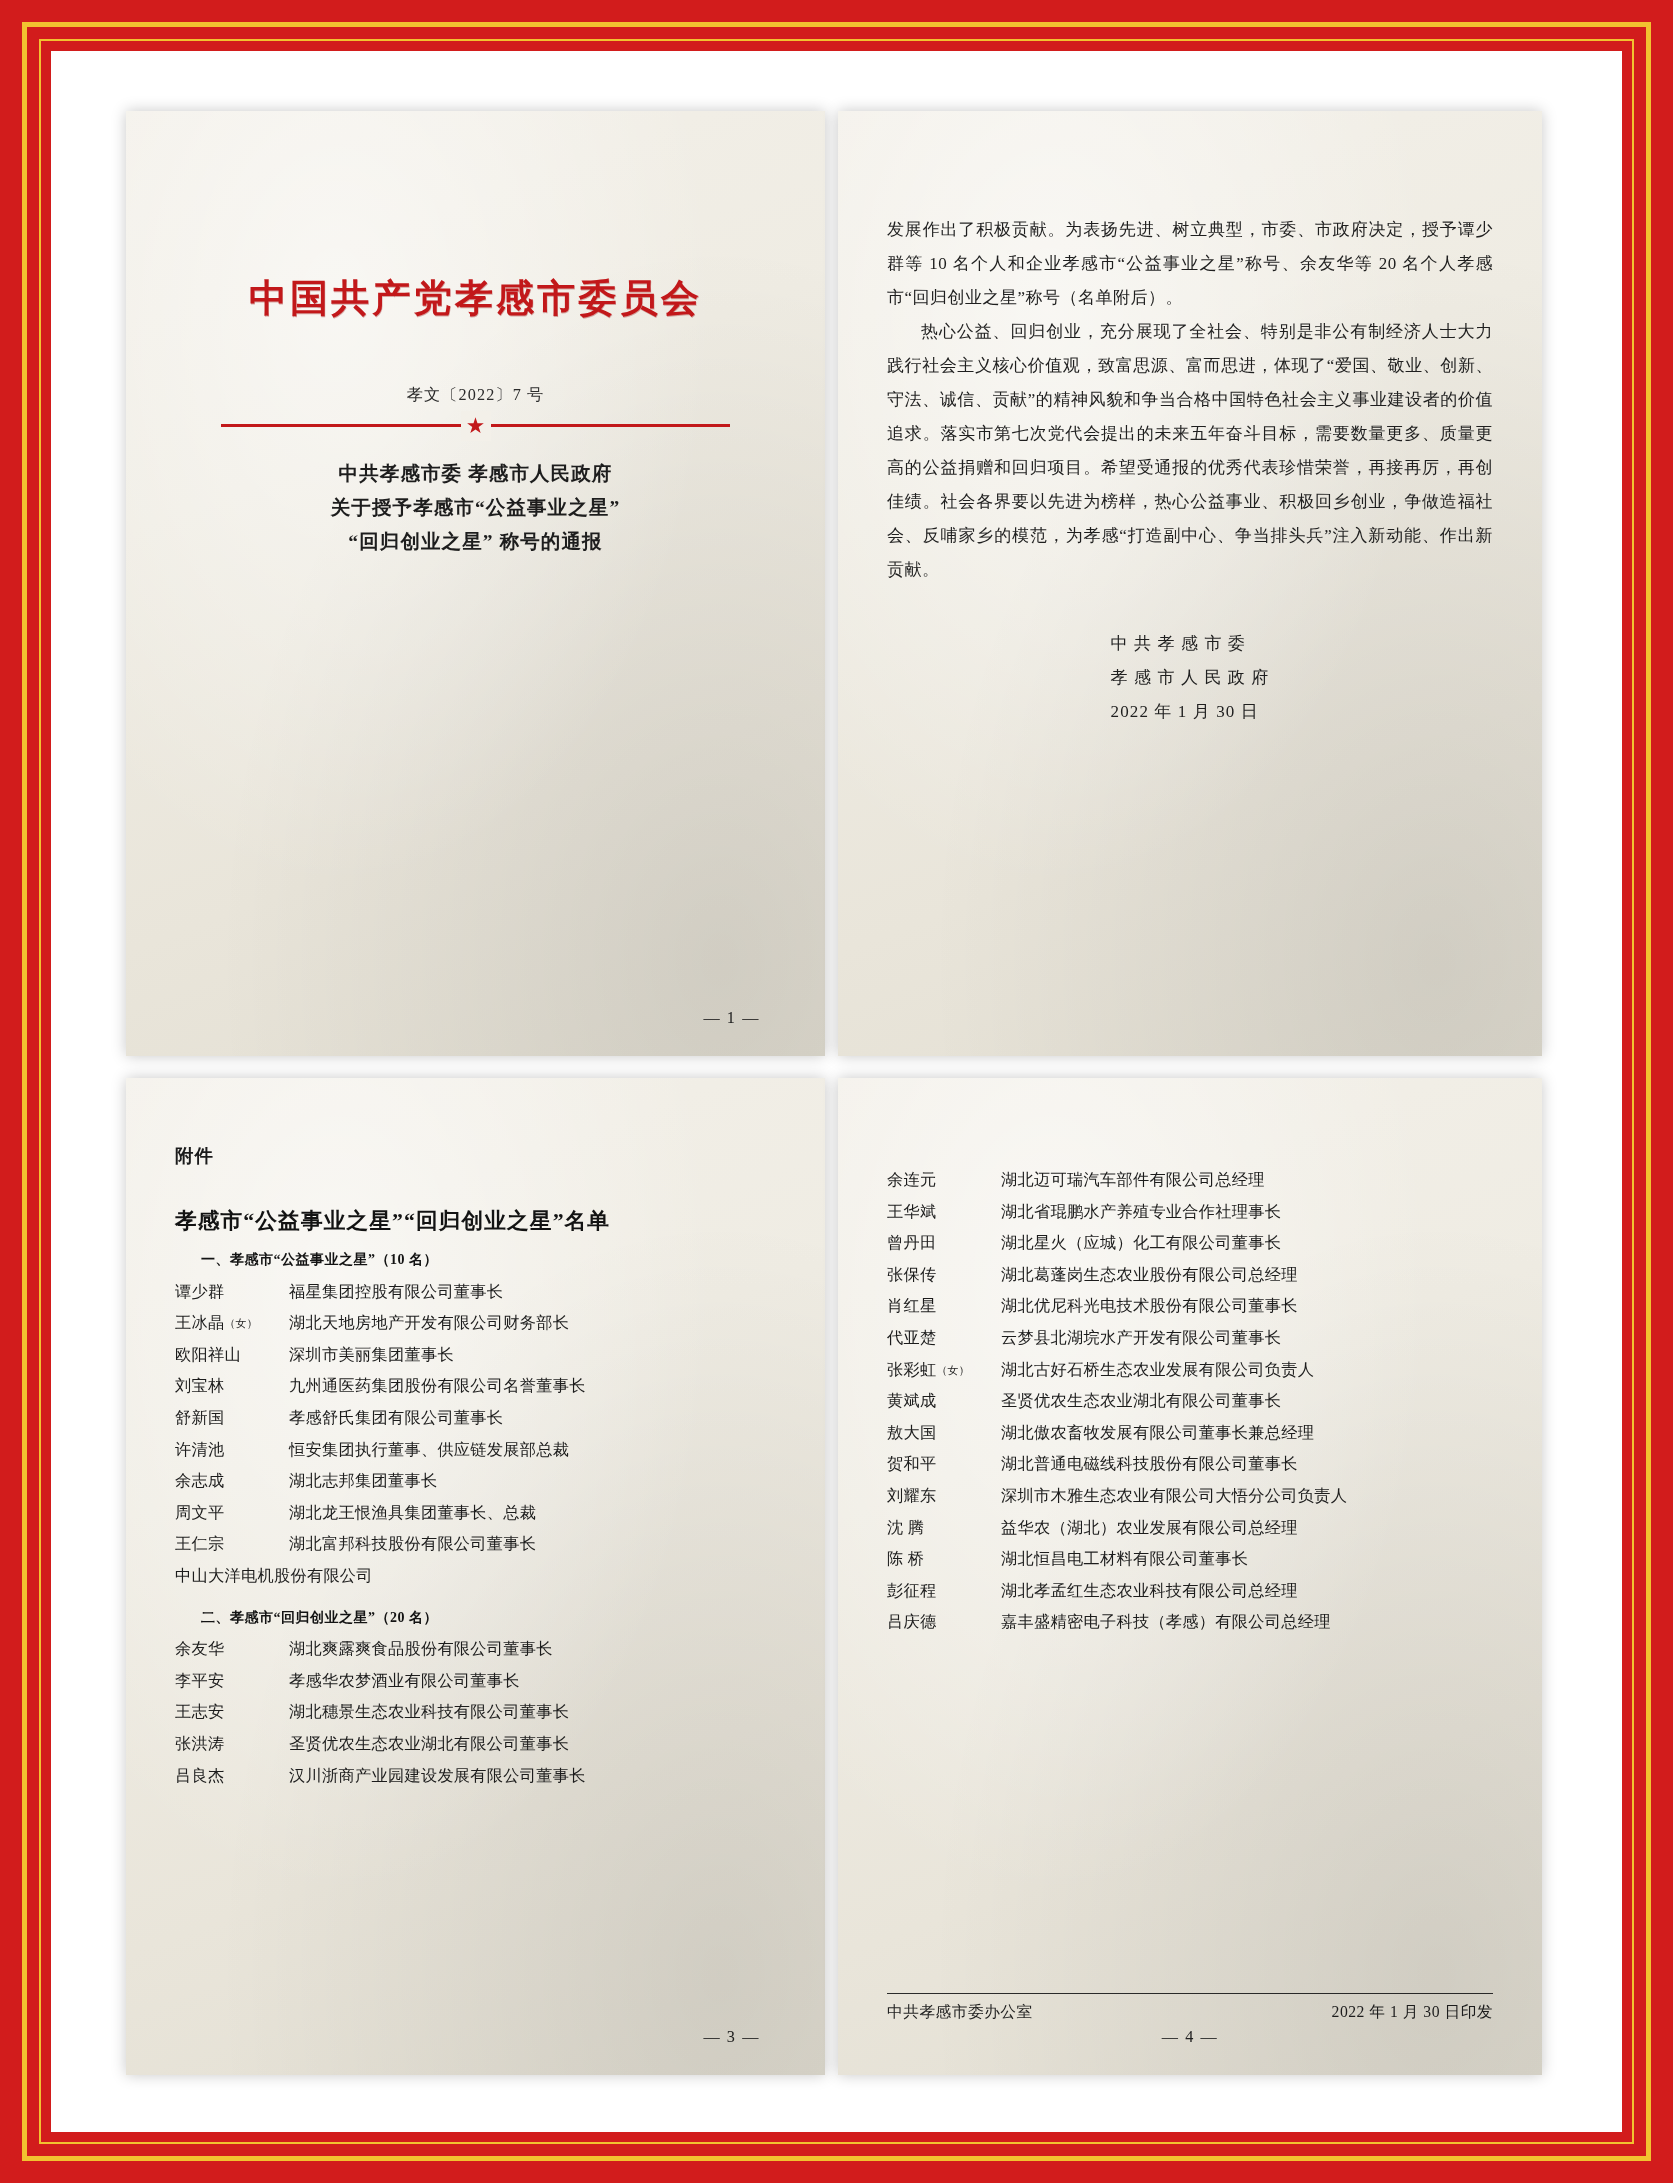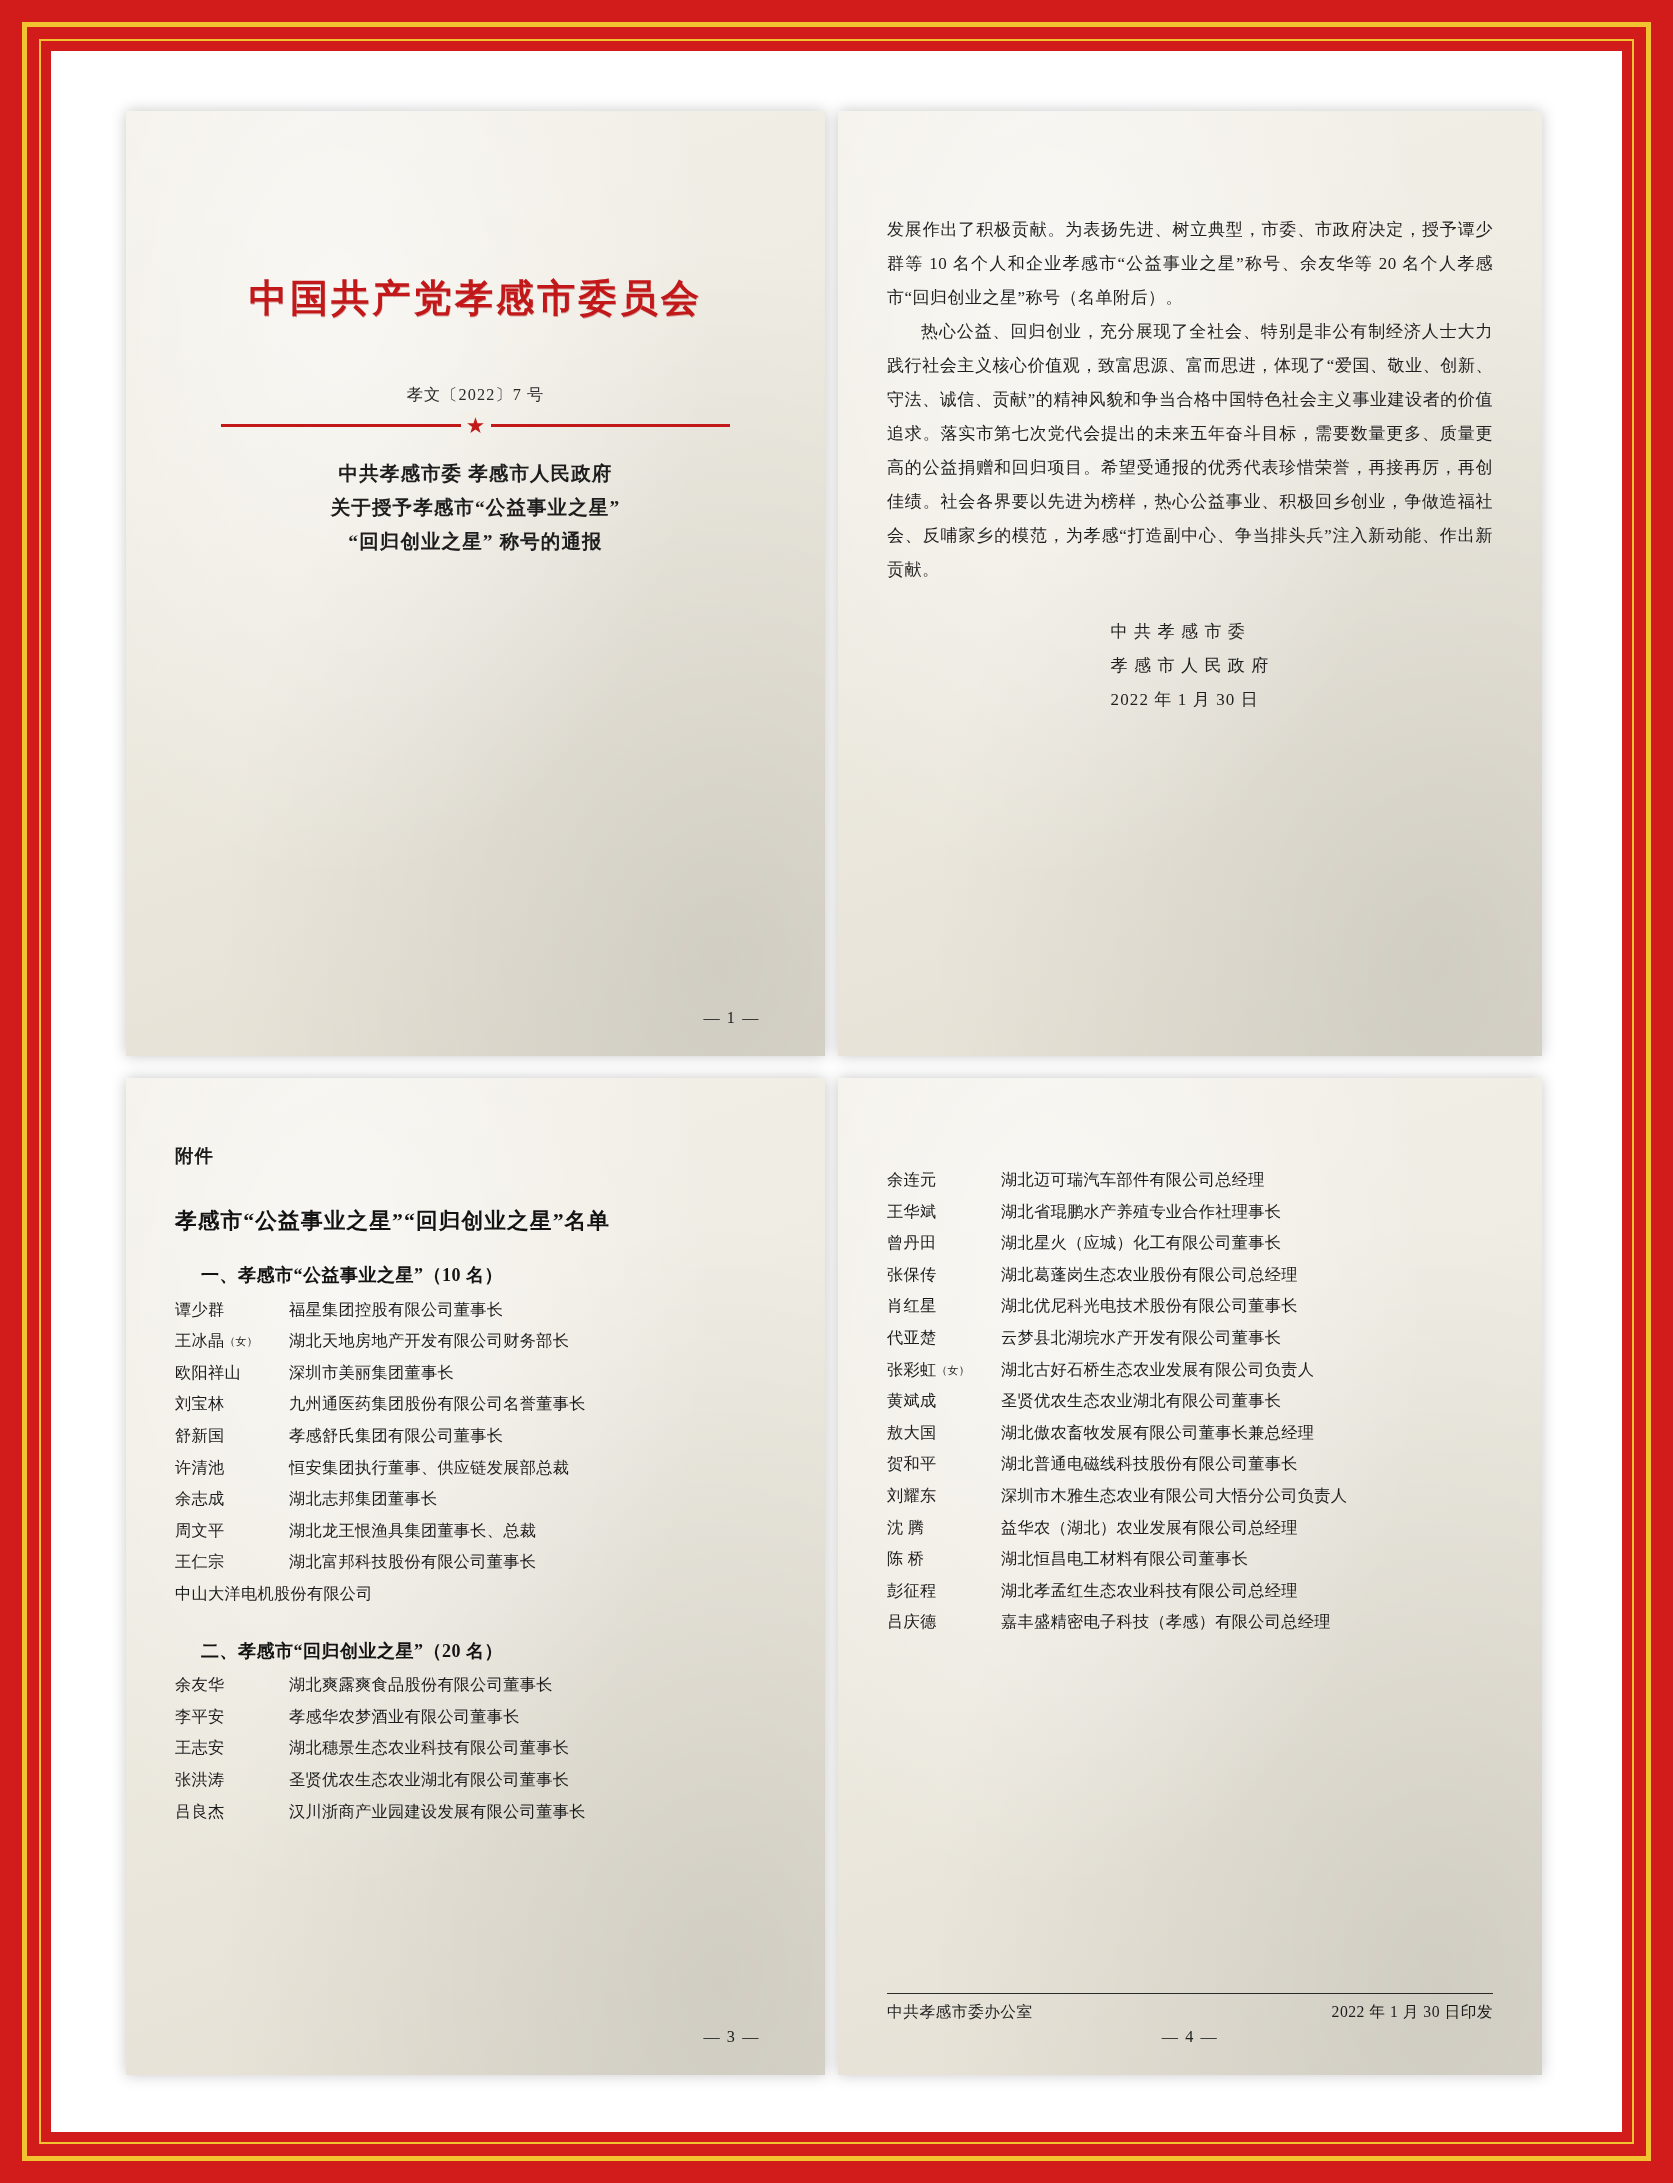--- a/index.html
+++ b/index.html
@@ -178,21 +178,21 @@
     bottom: 28px;
     right: 65px;
     font-size: 16.2px;
     color: #222;
     letter-spacing: 1.6px;
   }
 
   
   #page2 .page-inner { padding-top: 81px; }
   .signature {
-    margin-top: 28px;
+    margin-top: 40px;
     text-align: center;
     font-size: 17px;
     line-height: 2.0;
     letter-spacing: 1.1px;
     color: #1f1f1f;
   }
   .sig-block { display: inline-block; text-align: left; }
 
   
   #page3 .page-inner { padding-top: 65px; }
@@ -203,23 +203,23 @@
     color: #1b1b1b;
   }
   .list-title {
     margin-top: 38px;
     font-size: 21.7px;
     font-weight: bold;
     letter-spacing: 1.1px;
     color: #131313;
   }
   .section-head {
-    margin-top: 28px;
+    margin-top: 16px;
     margin-bottom: 7.6px;
-    font-size: 18px;
+    font-size: 14px;
     font-weight: bold;
     letter-spacing: 0.5px;
     text-indent: 26px;
     color: #131313;
   }
   .name-row {
     display: flex;
     align-items: flex-end;
     font-size: 16.2px;
     line-height: 1.95;

